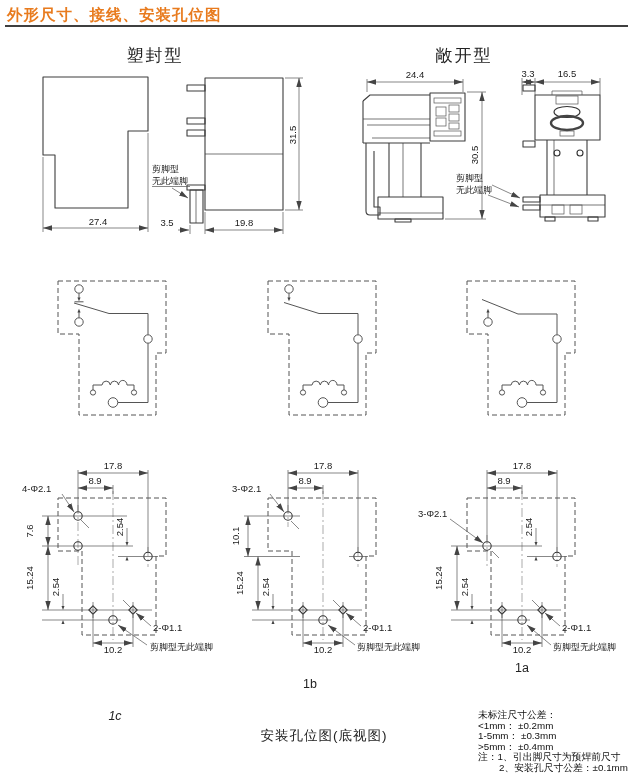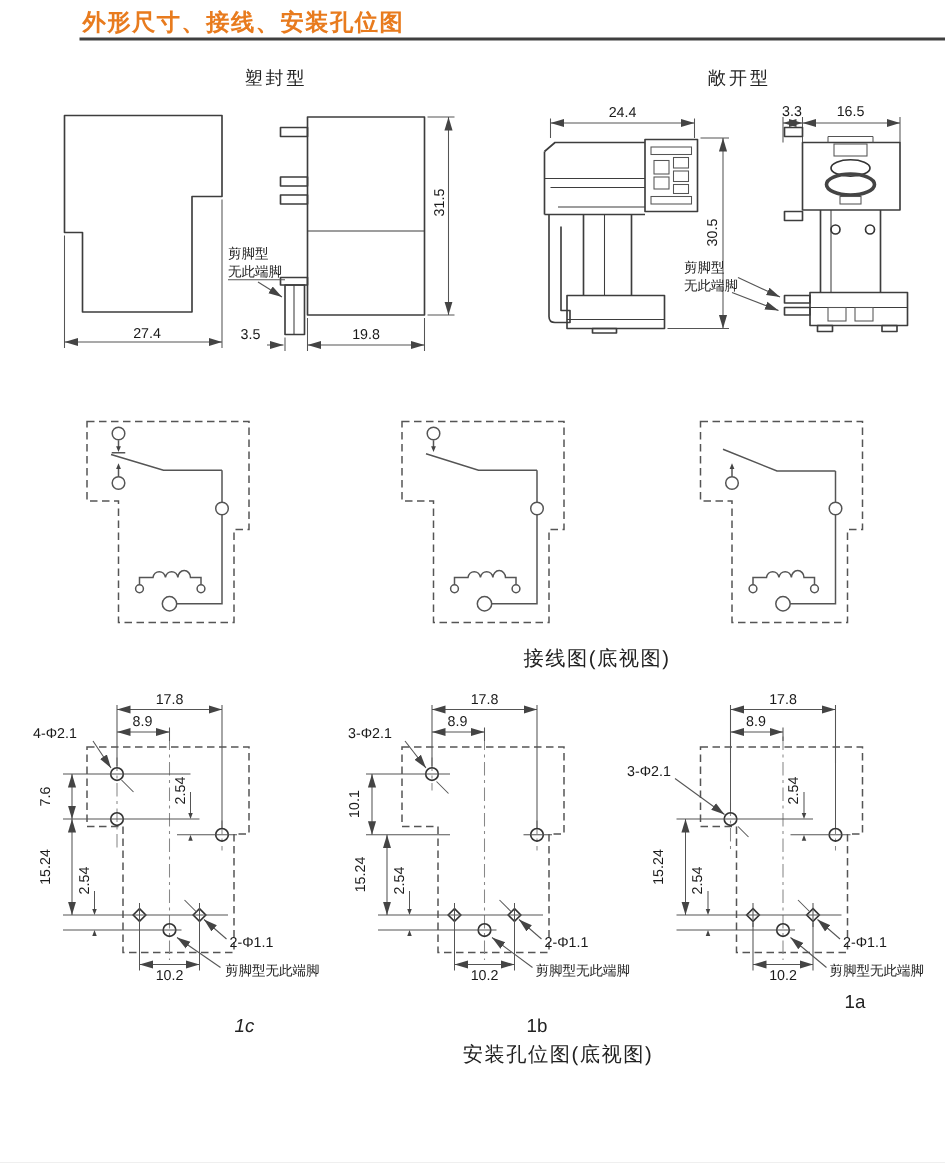--- a/index.html
+++ b/index.html
@@ -1,21 +1,21 @@
 <!DOCTYPE html>
 <html><head>
 <meta charset="utf-8">
 <style>
   html,body{margin:0;padding:0;background:#fff;}
   #page{position:relative;width:630px;height:775px;background:#fff;overflow:hidden;
         font-family:"Liberation Sans",sans-serif;border-right:1px solid #e0e0e0;border-bottom:1px solid #e0e0e0;}
-  .abs{position:absolute;margin-left:48px;}
+  .abs{position:absolute;}
   #title{left:7px;top:5px;font-size:15.5px;font-weight:bold;letter-spacing:1px;}
   #rule{left:5px;top:25px;width:623px;height:2px;}
-  .lbl{font-size:12px;color:#222;letter-spacing:2px;}
+  .lbl{font-size:17px;color:#222;letter-spacing:2px;text-align:center;}
   .cap{font-size:13.5px;color:#222;letter-spacing:1px;text-align:center;}
   .sub{font-size:12.5px;color:#222;text-align:center;}
   .notes{left:478px;top:710px;font-size:9.8px;line-height:10.5px;color:#111;}
   .notes .ind{padding-left:21px;}
   svg{position:absolute;left:0;}
   svg text{font-family:"Liberation Sans",sans-serif;font-size:9.5px;fill:#1a1a1a;}
   svg text.cjk{font-size:9px;}
   .ln{stroke:#3d3d3d;stroke-width:1.1;fill:none;stroke-linejoin:round;}
   .thin{stroke:#3d3d3d;stroke-width:0.7;fill:none;}
   .ext{stroke:#555;stroke-width:0.7;fill:none;}
@@ -195,21 +195,20 @@
       <polygon class="ah" points="486.4,42.6 489.6,42.6 488,38.8"></polygon>
       <path class="wire" d="M557,44 V64.8 M557,73.2 V132.5 H526.8"></path>
       <circle class="term" cx="557" cy="69" r="4.2"></circle>
       <circle class="term" cx="522" cy="132.5" r="4.8"></circle>
       <path class="wire" d="M502,120 V115 H511 a4.2,4.6 0 0 1 8.3,0 a4.2,4.6 0 0 1 8.3,0 a4.2,4.6 0 0 1 8.4,0 H543 V120"></path>
       <circle class="term" cx="502" cy="122.5" r="2.6"></circle>
       <circle class="term" cx="543" cy="122.5" r="2.6"></circle>
     </g>
   </svg>
 
-  <div class="abs cap" style="left:230px;top:430px;width:240px;">接线图(底视图)</div>
 
   <svg width="630" height="215" style="top:455px;">
     <defs>
       <marker id="aC" markerWidth="10" markerHeight="8" refX="9" refY="3.5" orient="auto-start-reverse" markerUnits="userSpaceOnUse">
         <path d="M0,0.8 L9,3.5 L0,6.2 Z" fill="#444"></path>
       </marker>
     </defs>
 
     <g>
       <path class="dash" d="M58,43 H166 V101 H156 V180 H82 V96 H58 Z"></path>
@@ -349,20 +348,28 @@
       <line class="ext" x1="502" y1="188" x2="542" y2="188" marker-start="url(#aC)" marker-end="url(#aC)"></line>
       <text x="522" y="198" text-anchor="middle">10.2</text>
       <text x="562" y="176">2-Φ1.1</text>
       <line class="ext" x1="560" y1="171" x2="545" y2="158" marker-end="url(#aC)"></line>
       <line class="ext" x1="540" y1="153" x2="532" y2="145"></line>
       <text class="cjk" x="553" y="195">剪脚型无此端脚</text>
       <line class="ext" x1="551" y1="190" x2="527" y2="170" marker-end="url(#aC)"></line>
     </g>
   </svg>
 
-  <div class="abs sub" style="left:85px;top:677px;width:60px;font-style:italic;">1c</div>
+  <div class="abs sub" style="left:85px;top:709px;width:60px;font-style:italic;">1c</div>
   <div class="abs sub" style="left:280px;top:677px;width:60px;">1b</div>
   <div class="abs sub" style="left:492px;top:661px;width:60px;">1a</div>
 
-  <div class="abs cap" style="left:244px;top:694px;width:160px;">安装孔位图(底视图)</div>
-
+  <div class="abs cap" style="left:244px;top:727px;width:160px;">安装孔位图(底视图)</div>
+
+  <div class="abs notes">
+    <div>未标注尺寸公差：</div>
+    <div>&lt;1mm： ±0.2mm</div>
+    <div>1-5mm： ±0.3mm</div>
+    <div>&gt;5mm： ±0.4mm</div>
+    <div>注：1、引出脚尺寸为预焊前尺寸</div>
+    <div class="ind">2、安装孔尺寸公差：±0.1mm</div>
+  </div>
 
 </div>
 
 </body></html>

